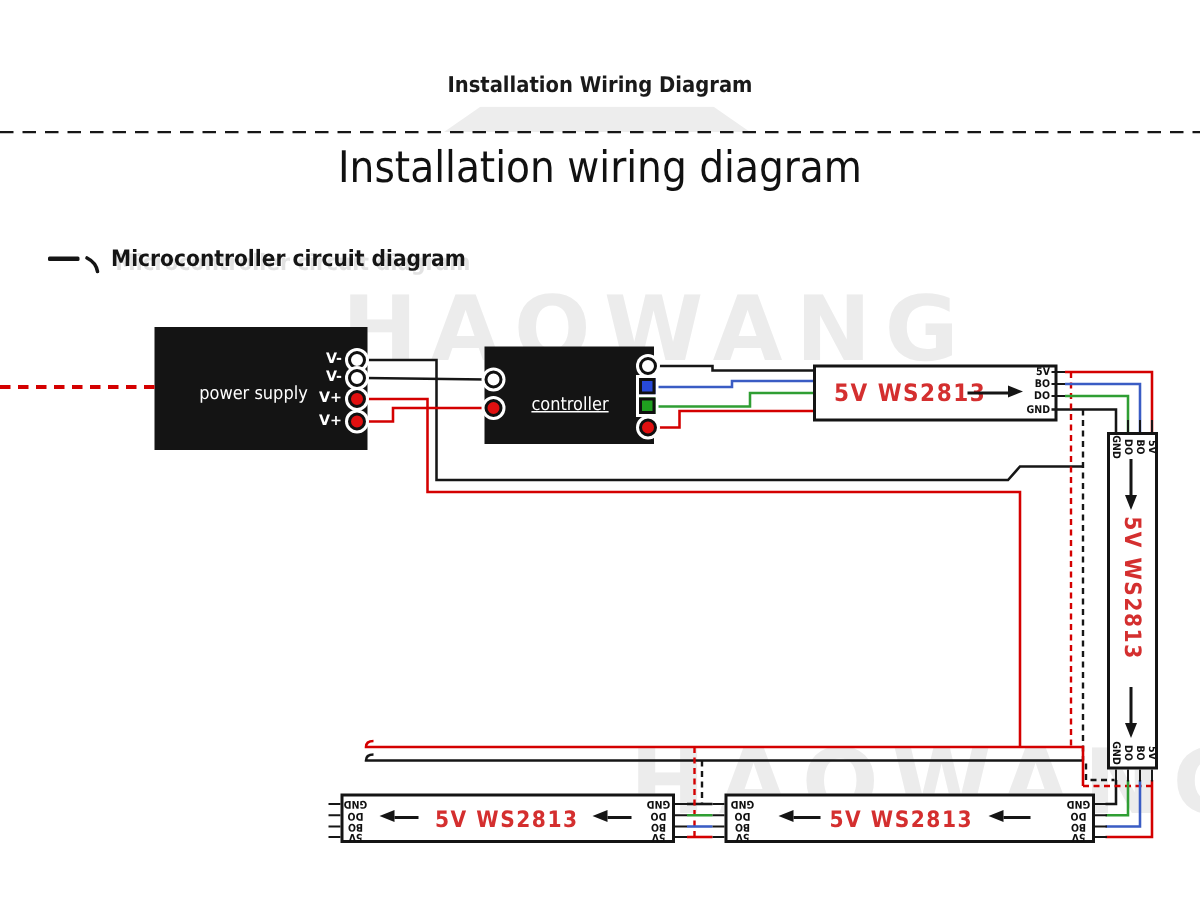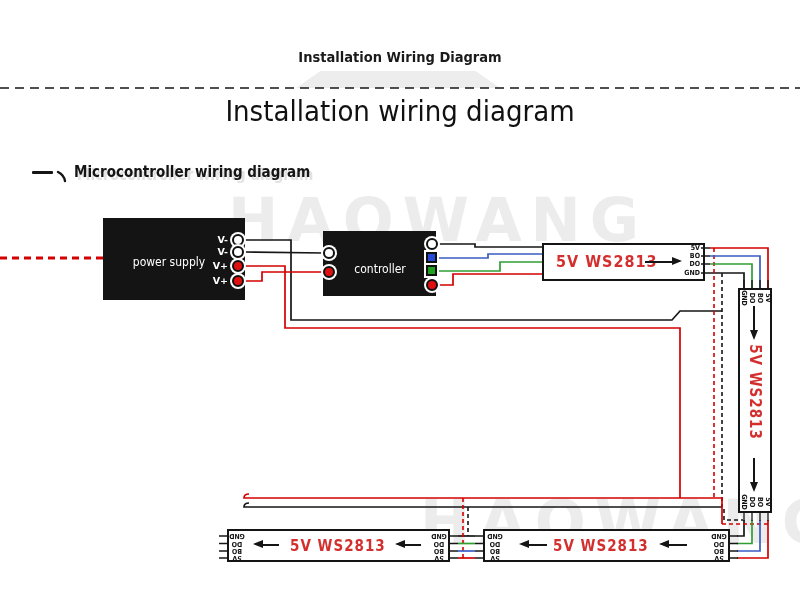--- a/index.html
+++ b/index.html
@@ -67,35 +67,35 @@
   <div class="wm" style="left:228px;top:190px;">HAOWANG</div>
   <div class="wm" style="left:420px;top:492px;">HAOWANG</div>
   <div class="wm-trapezoid" style="left:296px;top:71px;width:204px;height:17px;"></div>
 
   <div class="doc-title">Installation Wiring Diagram</div>
   <div class="page-title">Installation wiring diagram</div>
   <div class="section-bar"></div>
   <svg class="abs" style="left:55px;top:170px;z-index:4;" width="14" height="14" viewBox="0 0 14 14">
     <path d="M3,2 Q9,5 10,11" fill="none" stroke="#151515" stroke-width="2.4" stroke-linecap="round"></path>
   </svg>
-  <div class="section-label">Microcontroller wiring diagram</div>
+  <div class="section-label">Microcontroller circuit diagram</div>
 
   <div class="blackbox" style="left:103px;top:218px;width:142px;height:82px;"></div>
   <div class="boxlabel" style="left:110px;top:255px;width:118px;">power supply</div>
   <div class="vlabel" style="left:198px;top:234px;">V-</div>
   <div class="vlabel" style="left:198px;top:246px;">V-</div>
   <div class="vlabel" style="left:198px;top:260px;">V+</div>
   <div class="vlabel" style="left:198px;top:275px;">V+</div>
   <div class="term t-white" style="left:232px;top:234px;"></div>
   <div class="term t-white" style="left:232px;top:246px;"></div>
   <div class="term t-red" style="left:232px;top:260px;"></div>
   <div class="term t-red" style="left:232px;top:275px;"></div>
 
   <div class="blackbox" style="left:323px;top:231px;width:113px;height:65px;"></div>
-  <div class="boxlabel" style="left:338px;top:262px;width:84px;">controller</div>
+  <div class="boxlabel" style="left:338px;top:262px;width:84px;text-decoration:underline;">controller</div>
   <div class="term t-white" style="left:323px;top:247px;"></div>
   <div class="term t-red" style="left:323px;top:266px;"></div>
   <div class="term t-white" style="left:426px;top:238px;"></div>
   <div class="term sq t-blue" style="left:426px;top:252px;"></div>
   <div class="term sq t-green" style="left:426px;top:265px;"></div>
   <div class="term t-red" style="left:426px;top:279px;"></div>
 
 
   <div class="whitebox" style="left:542px;top:243px;width:163px;height:38px;"></div>
   <div class="striptext" style="left:556px;top:252px;">5V WS2813</div>

